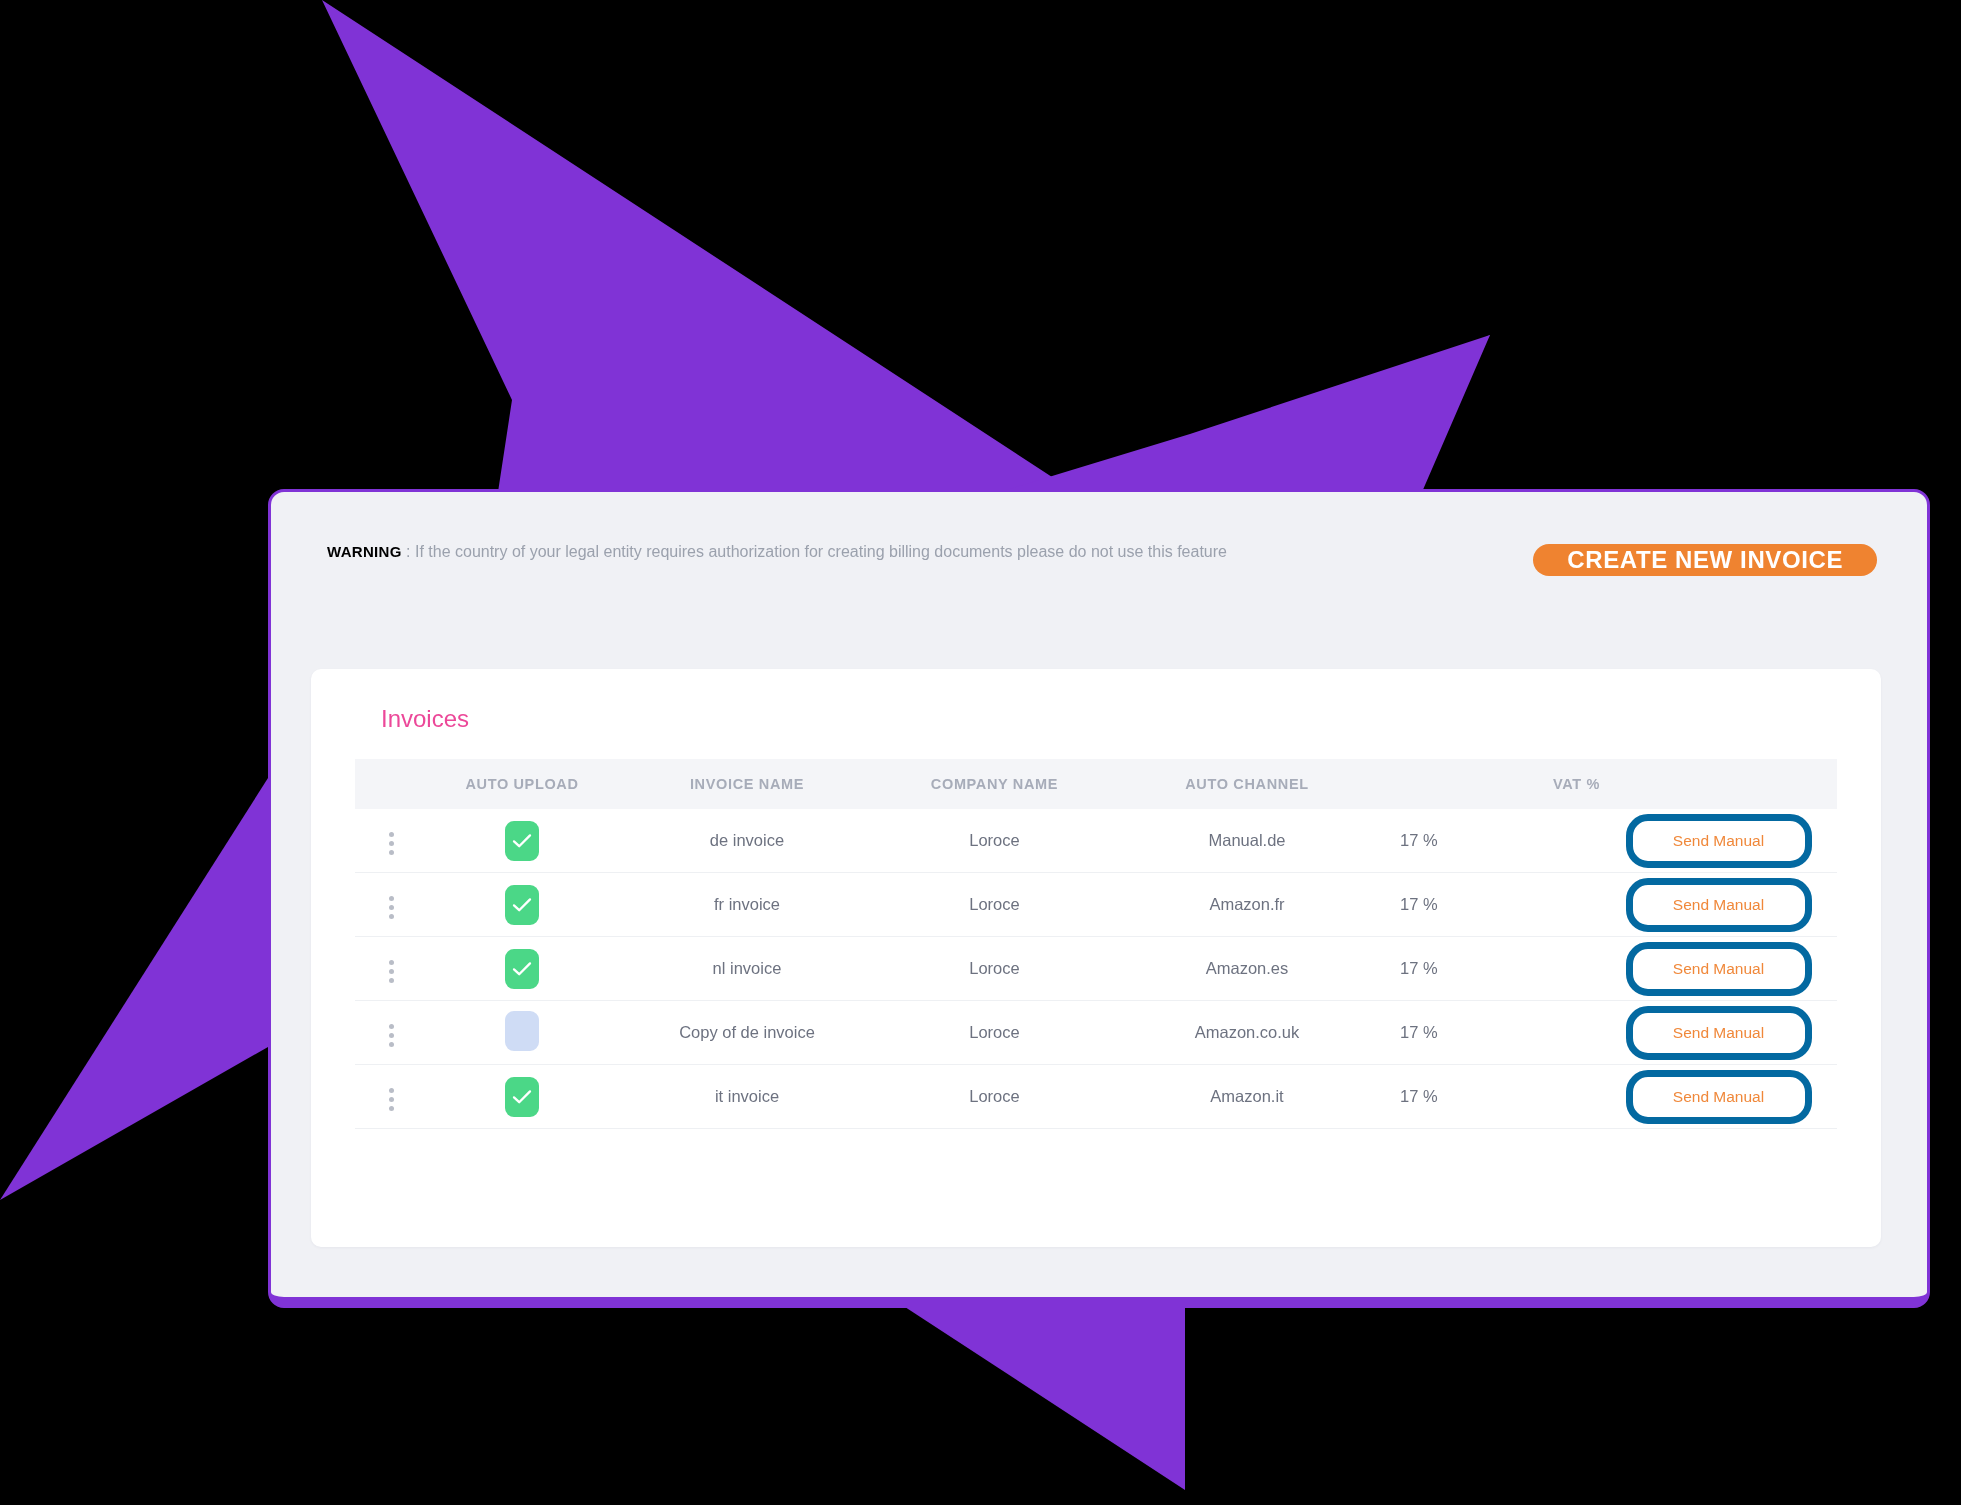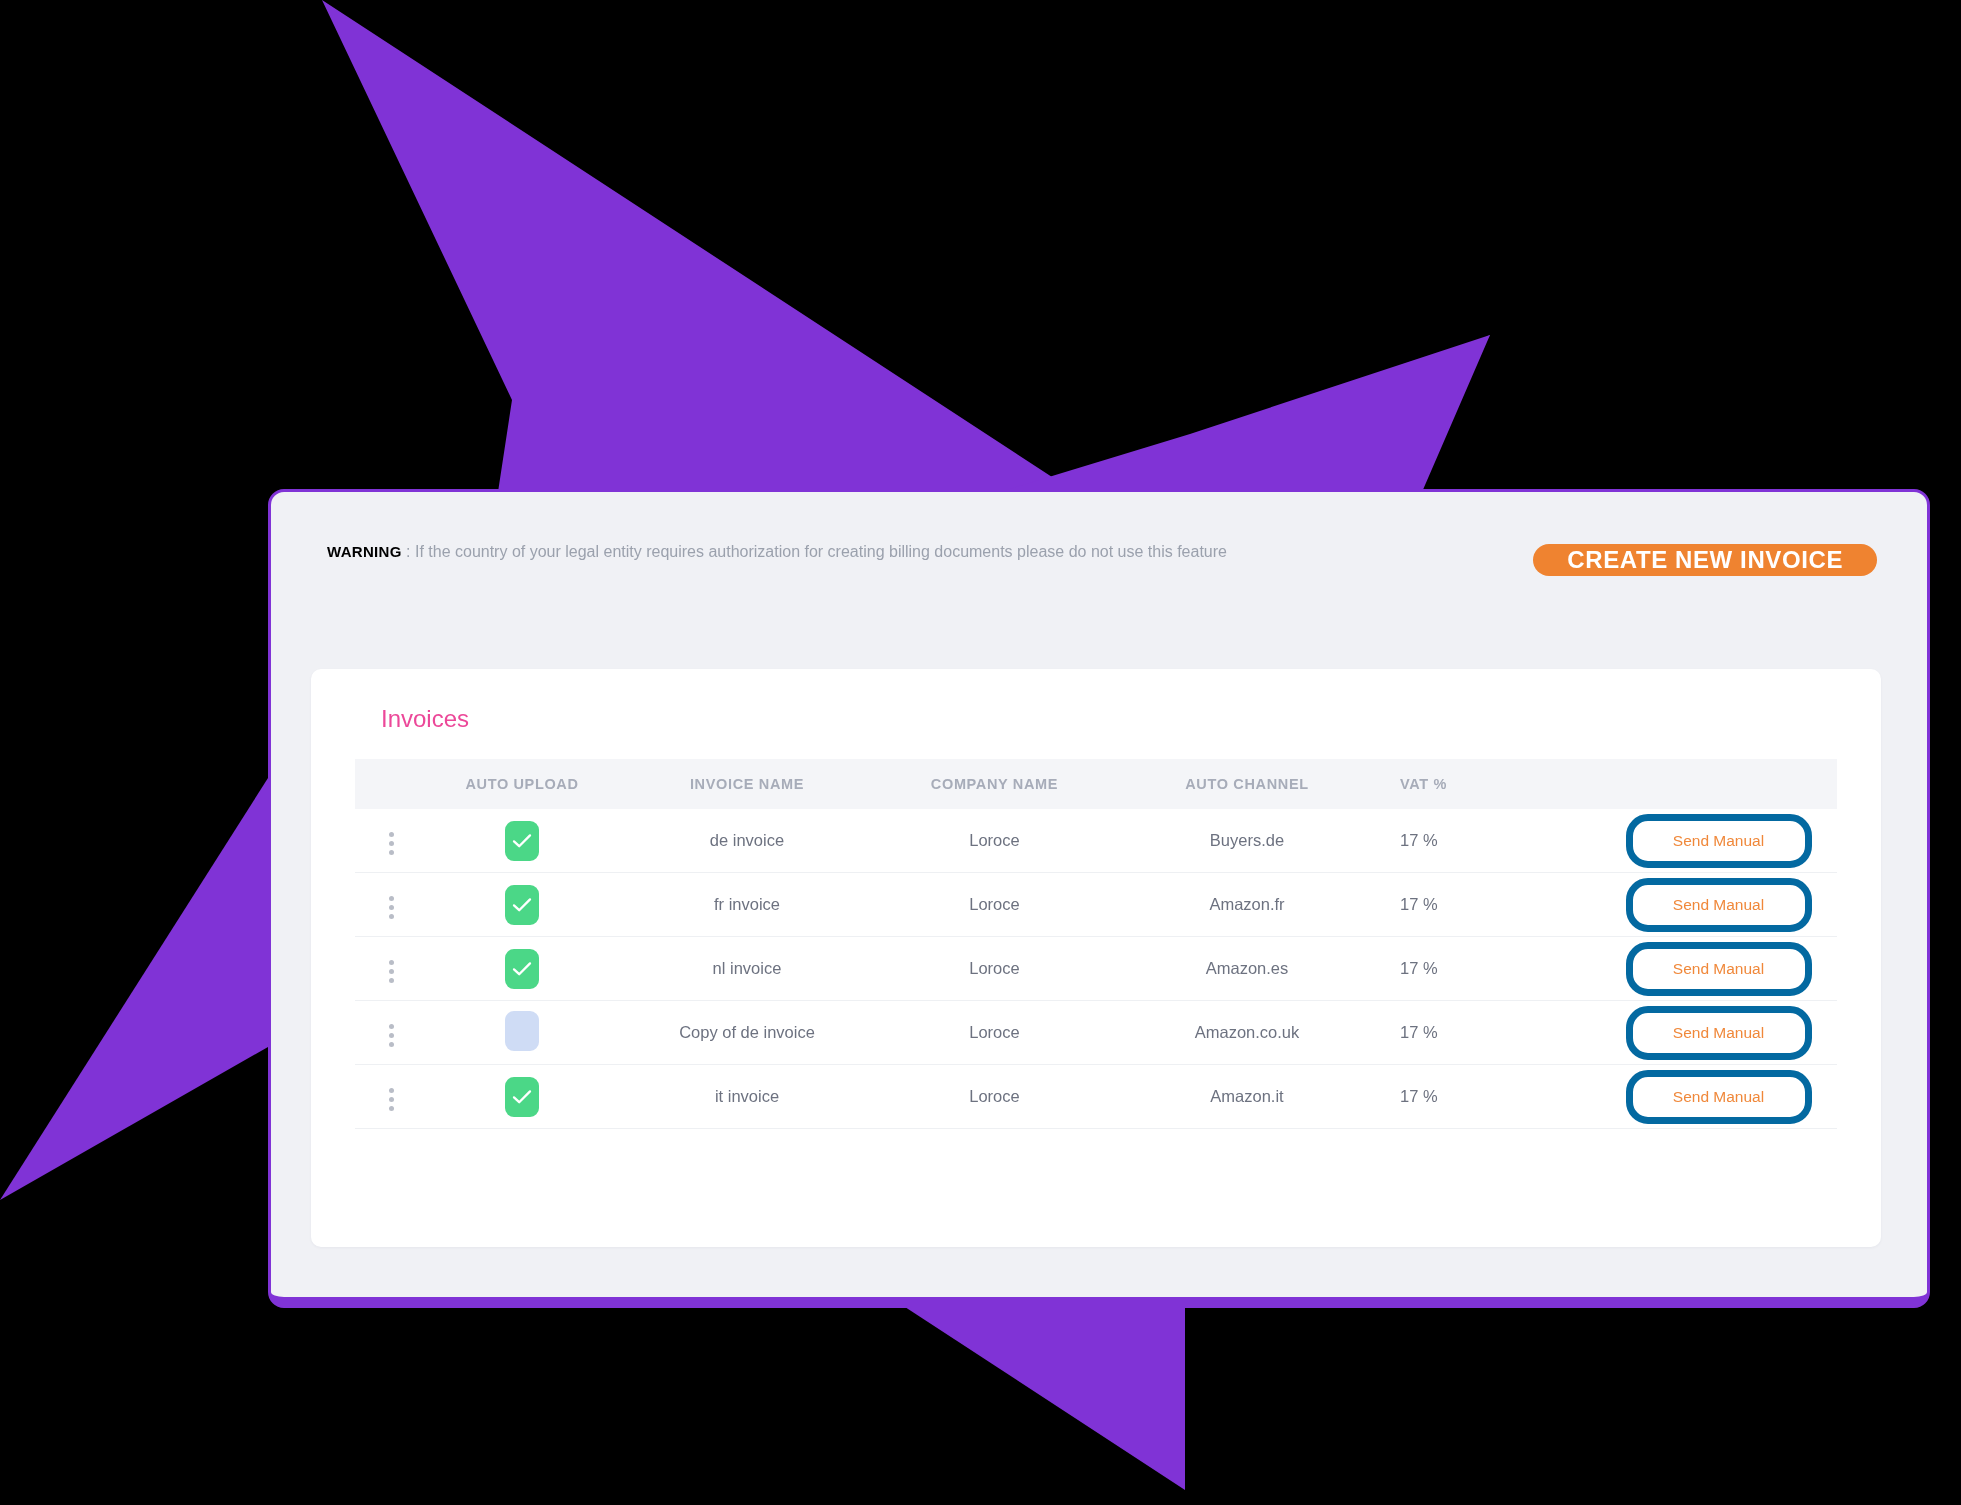--- a/index.html
+++ b/index.html
@@ -124,21 +124,21 @@
     text-align: center;
     height: 50px;
     padding: 0;
     vertical-align: middle;
   }
   table.invoice-table thead th.col-kebab { width: 72px; }
   table.invoice-table thead th.col-auto  { width: 190px; }
   table.invoice-table thead th.col-name  { width: 260px; }
   table.invoice-table thead th.col-comp  { width: 235px; }
   table.invoice-table thead th.col-chan  { width: 270px; }
-  table.invoice-table thead th.col-vat   { width: 200px; text-align: left; padding-left: 18px;}
+  table.invoice-table thead th.col-vat   { width: 200px; text-align: right; padding-left: 18px;}
   table.invoice-table thead th.col-act   { width: auto; }
 
   table.invoice-table tbody td {
     height: 63px;
     border-bottom: 1px solid #eef0f3;
     text-align: center;
     vertical-align: middle;
     font-size: 16.5px;
     color: #6d7280;
     padding: 0;
@@ -244,21 +244,21 @@
                 <span></span>
                 <span></span>
               </span></td>
             <td><span class="chk on">
                 <svg width="20" height="16" viewBox="0 0 20 16">
                   <path d="M2 8.4 L7.2 13.2 L18 2.4" fill="none" stroke="#ffffff" stroke-width="2.3" stroke-linecap="round" stroke-linejoin="round"></path>
                 </svg>
               </span></td>
             <td>de invoice</td>
             <td>Loroce</td>
-            <td>Buyers.de</td>
+            <td>Manual.de</td>
             <td class="cell-vat">17 %</td>
             <td><span class="send-btn">Send Manual</span></td>
           </tr>
           <tr>
             <td><span class="kebab">
                 <span></span>
                 <span></span>
                 <span></span>
               </span></td>
             <td><span class="chk on">

